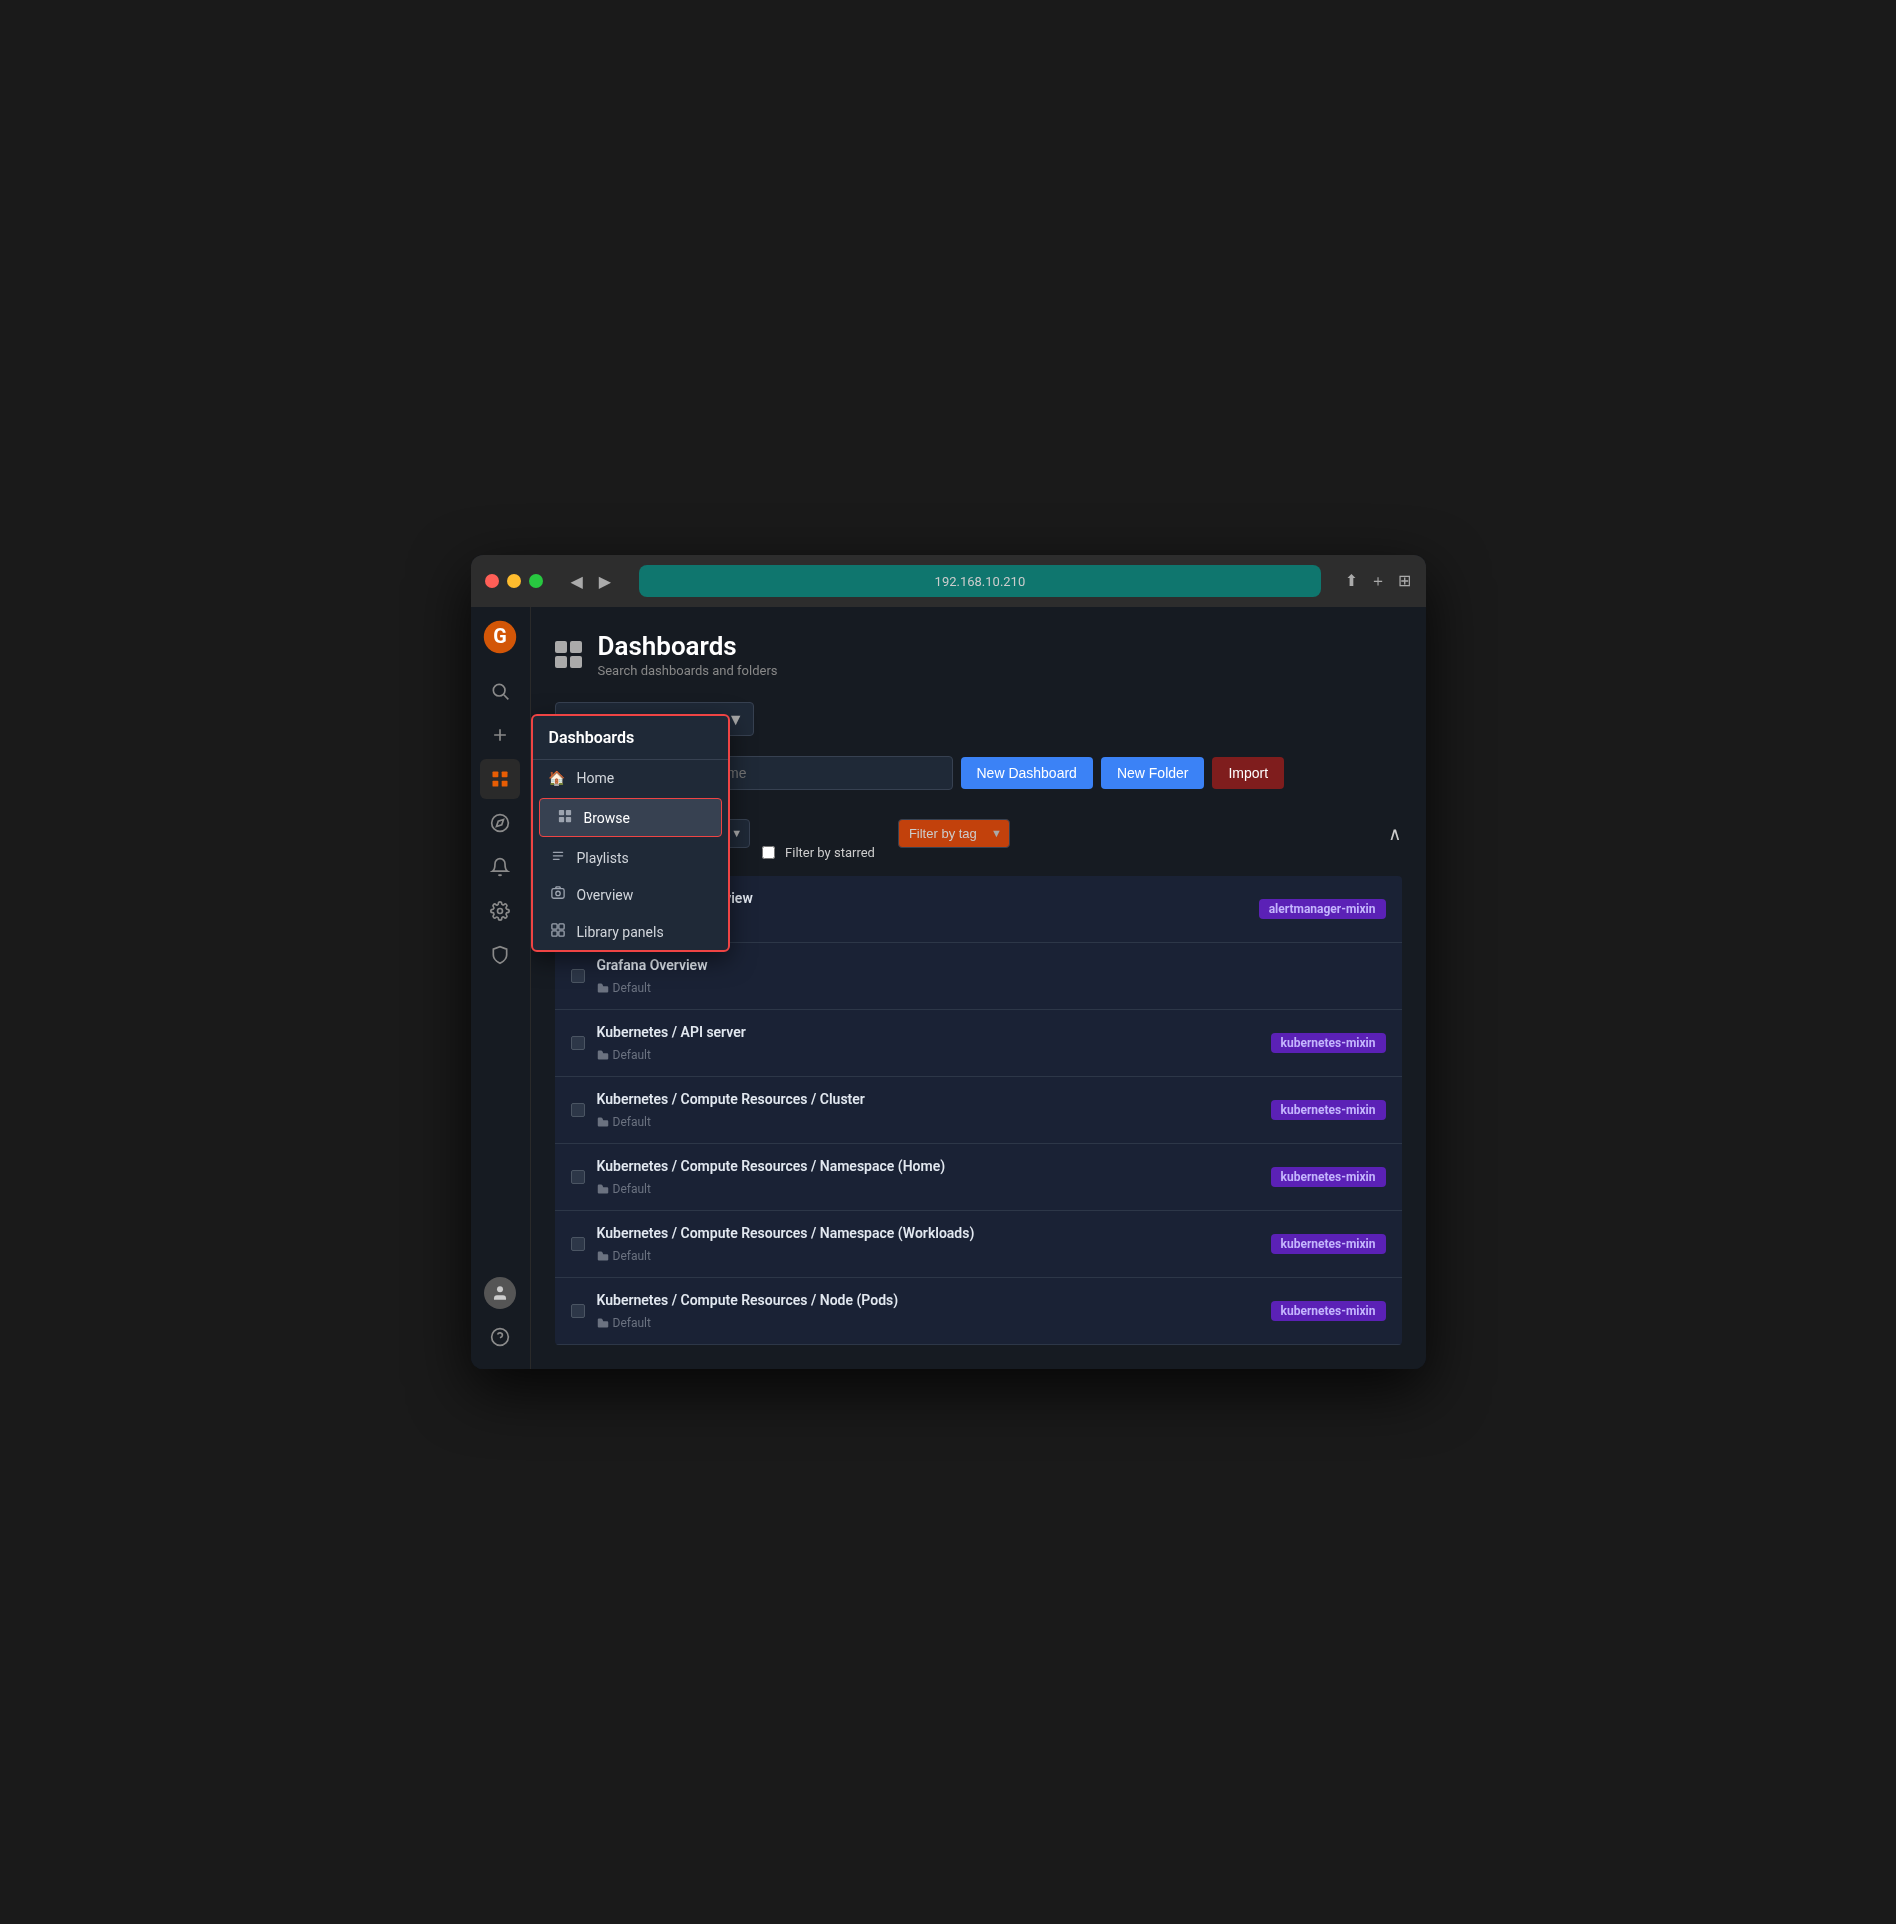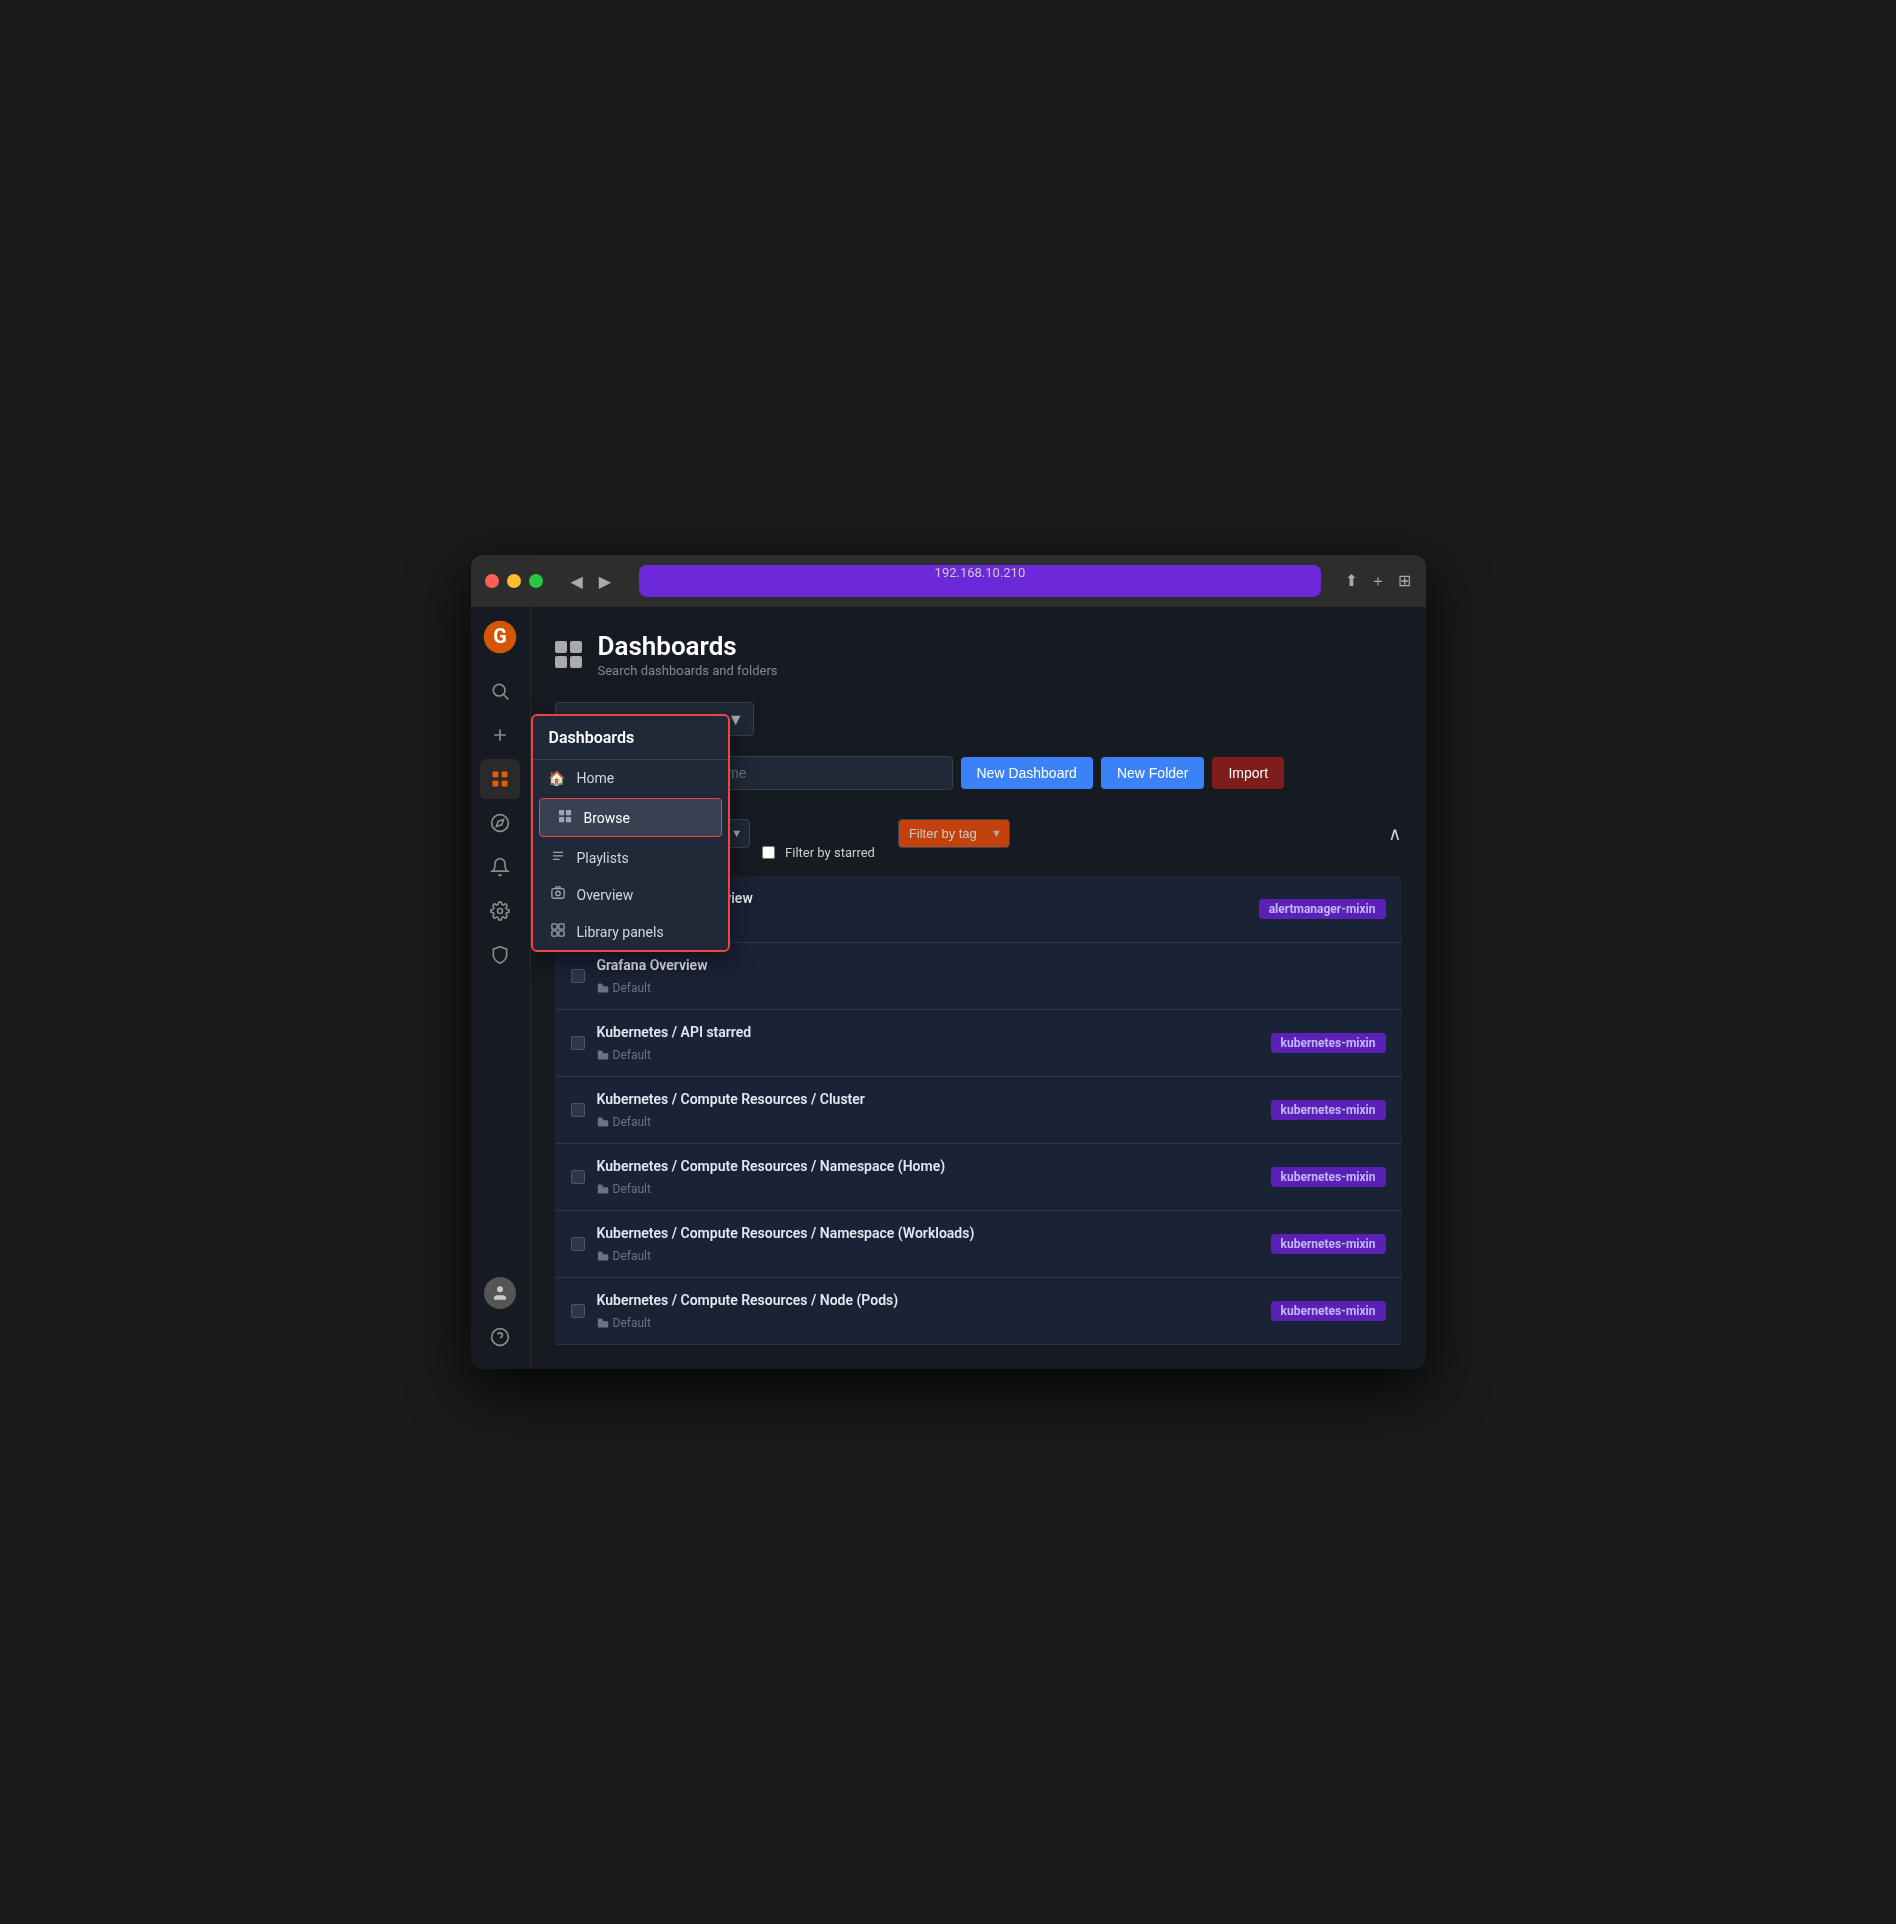--- a/index.html
+++ b/index.html
@@ -38,25 +38,25 @@
       align-items: center;
       gap: 8px;
       margin-left: 16px;
       color: #aaa;
     }
     .mac-nav-btn {
       background: none; border: none; color: #aaa; cursor: pointer; font-size: 16px; padding: 4px;
     }
     .mac-address-bar {
       flex: 1;
-      background: #6d28d9;
+      background: #0f766e;
       border-radius: 8px;
       height: 32px;
       display: flex;
-      align-items: flex-start;
+      align-items: center;
       justify-content: center;
       color: #ccc;
       font-size: 13px;
       margin: 0 16px;
     }
     .mac-toolbar-right {
       display: flex; gap: 12px; color: #aaa; font-size: 16px;
     }
     .app-body {
       display: flex;
@@ -476,21 +476,21 @@
                   <path d="M1 3.5A1.5 1.5 0 0 1 2.5 2h2.764c.958 0 1.76.56 2.09 1.37l.94 2.38H13.5A1.5 1.5 0 0 1 15 7.25v5.25A1.5 1.5 0 0 1 13.5 14h-11A1.5 1.5 0 0 1 1 12.5v-9z"></path>
                 </svg>
               Default
             </div>
           </div>
         </div>
 
         <div class="dashboard-item">
           <div class="item-checkbox"></div>
           <div class="item-info">
-            <div class="item-name">Kubernetes / API starred</div>
+            <div class="item-name">Kubernetes / API server</div>
             <div class="item-folder">
               <svg viewBox="0 0 16 16" width="12" height="12" fill="currentColor">
                   <path d="M1 3.5A1.5 1.5 0 0 1 2.5 2h2.764c.958 0 1.76.56 2.09 1.37l.94 2.38H13.5A1.5 1.5 0 0 1 15 7.25v5.25A1.5 1.5 0 0 1 13.5 14h-11A1.5 1.5 0 0 1 1 12.5v-9z"></path>
                 </svg>
               Default
             </div>
           </div>
           <span class="item-tag">kubernetes-mixin</span>
         </div>
 

